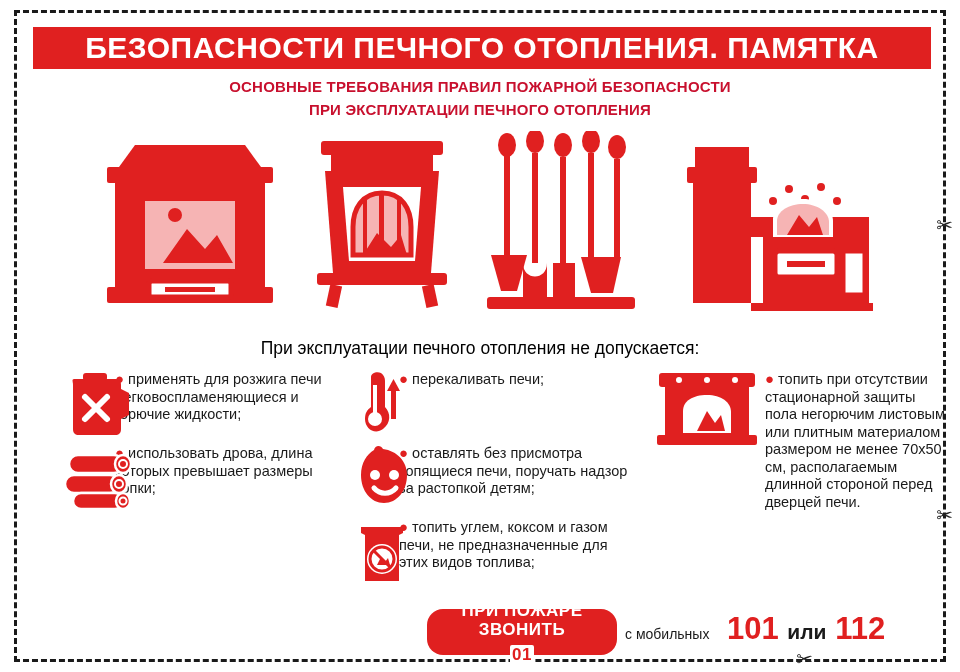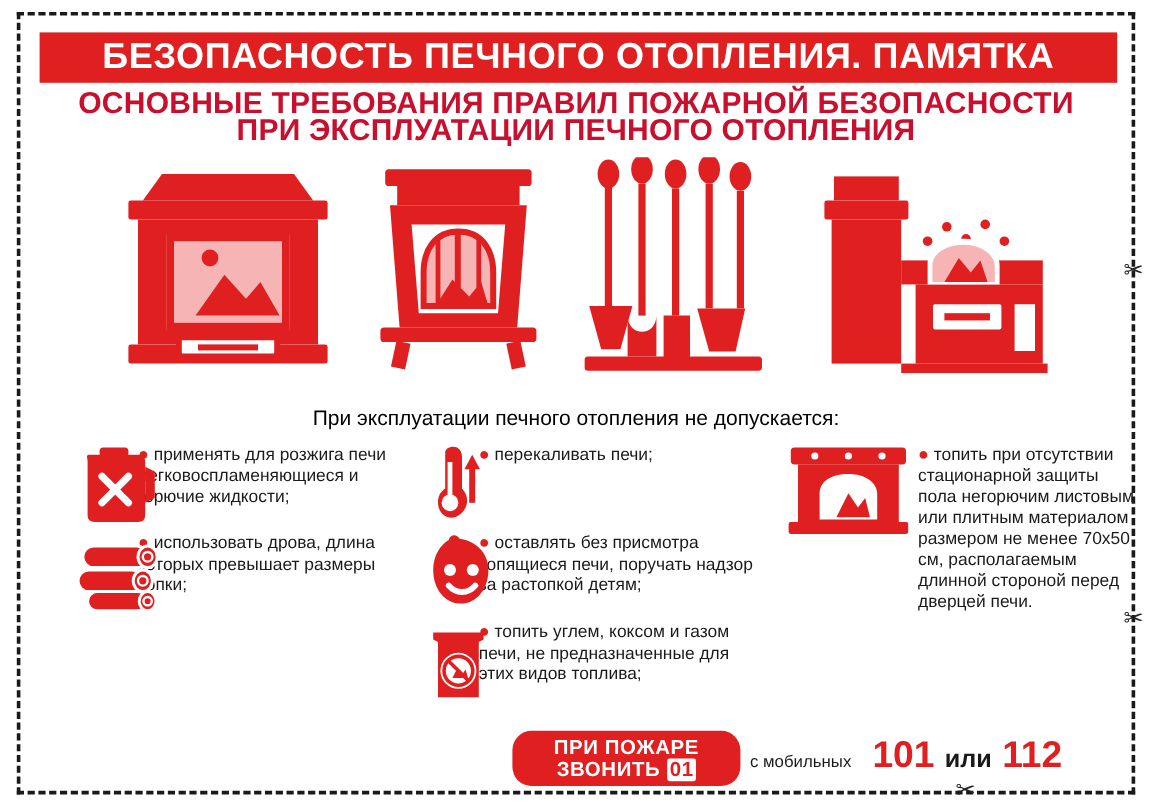--- a/index.html
+++ b/index.html
@@ -34,21 +34,21 @@
     font-size:30px;
     letter-spacing:0.5px;
     white-space:nowrap;
   }
   .subtitle{
     position:absolute;
     left:0; top:62px; width:100%;
     text-align:center;
     color:#c8102e;
     font-weight:bold;
-    font-size:25px;
+    font-size:15px;
     line-height:23px;
     letter-spacing:0.2px;
   }
   
   .illus{
     position:absolute;
     top:118px; left:70px; width:800px; height:190px;
   }
   .illus .cell{position:absolute;top:0;}
   
@@ -83,21 +83,21 @@
   .footer{
     position:absolute;
     left:410px; top:596px; width:510px; height:46px;
   }
   .fire-box{
     position:absolute;left:0;top:0;width:190px;height:46px;
     background:#e02020;color:#fff;display:flex;flex-direction:column;
     align-items:center;justify-content:center;font-weight:bold;
     font-size:17px;line-height:19px;letter-spacing:0.5px;border-radius:16px;
   }
-  .fire-box .l2{display:flex;align-items:center;gap:6px;}
+  .fire-box .l2{display:flex;align-items:center;gap:6px;flex-direction:column;}
   .num01{
     background:#fff;color:#e02020;padding:0 2px;font-size:17px;font-weight:bold;
     border-radius:2px;
   }
   .mobile-label{
     position:absolute;left:198px;top:17px;font-size:14px;color:#1a1a1a;
   }
   .mobile-nums{
     position:absolute;left:300px;top:2px;
     font-size:31px;font-weight:bold;color:#e02020;white-space:nowrap;
@@ -105,21 +105,21 @@
   .mobile-nums .ili{font-size:21px;color:#1a1a1a;font-weight:bold;}
   
   .scissors{position:absolute;font-size:20px;color:#222;}
 </style>
 </head>
 <body>
 
 <div class="poster">
 
   <div class="title-bar">
-    <span>БЕЗОПАСНОСТЬ ПЕЧНОГО ОТОПЛЕНИЯ. ПАМЯТКА</span>
+    <span>БЕЗОПАСНОСТИ ПЕЧНОГО ОТОПЛЕНИЯ. ПАМЯТКА</span>
   </div>
   <div class="subtitle">
     <div>ОСНОВНЫЕ ТРЕБОВАНИЯ ПРАВИЛ ПОЖАРНОЙ БЕЗОПАСНОСТИ</div>
     <div>ПРИ ЭКСПЛУАТАЦИИ ПЕЧНОГО ОТОПЛЕНИЯ</div>
   </div>
 
   <div class="illus">
 
     <div class="cell" style="left:18px;">
       <svg width="170" height="175" viewBox="0 0 170 175">

